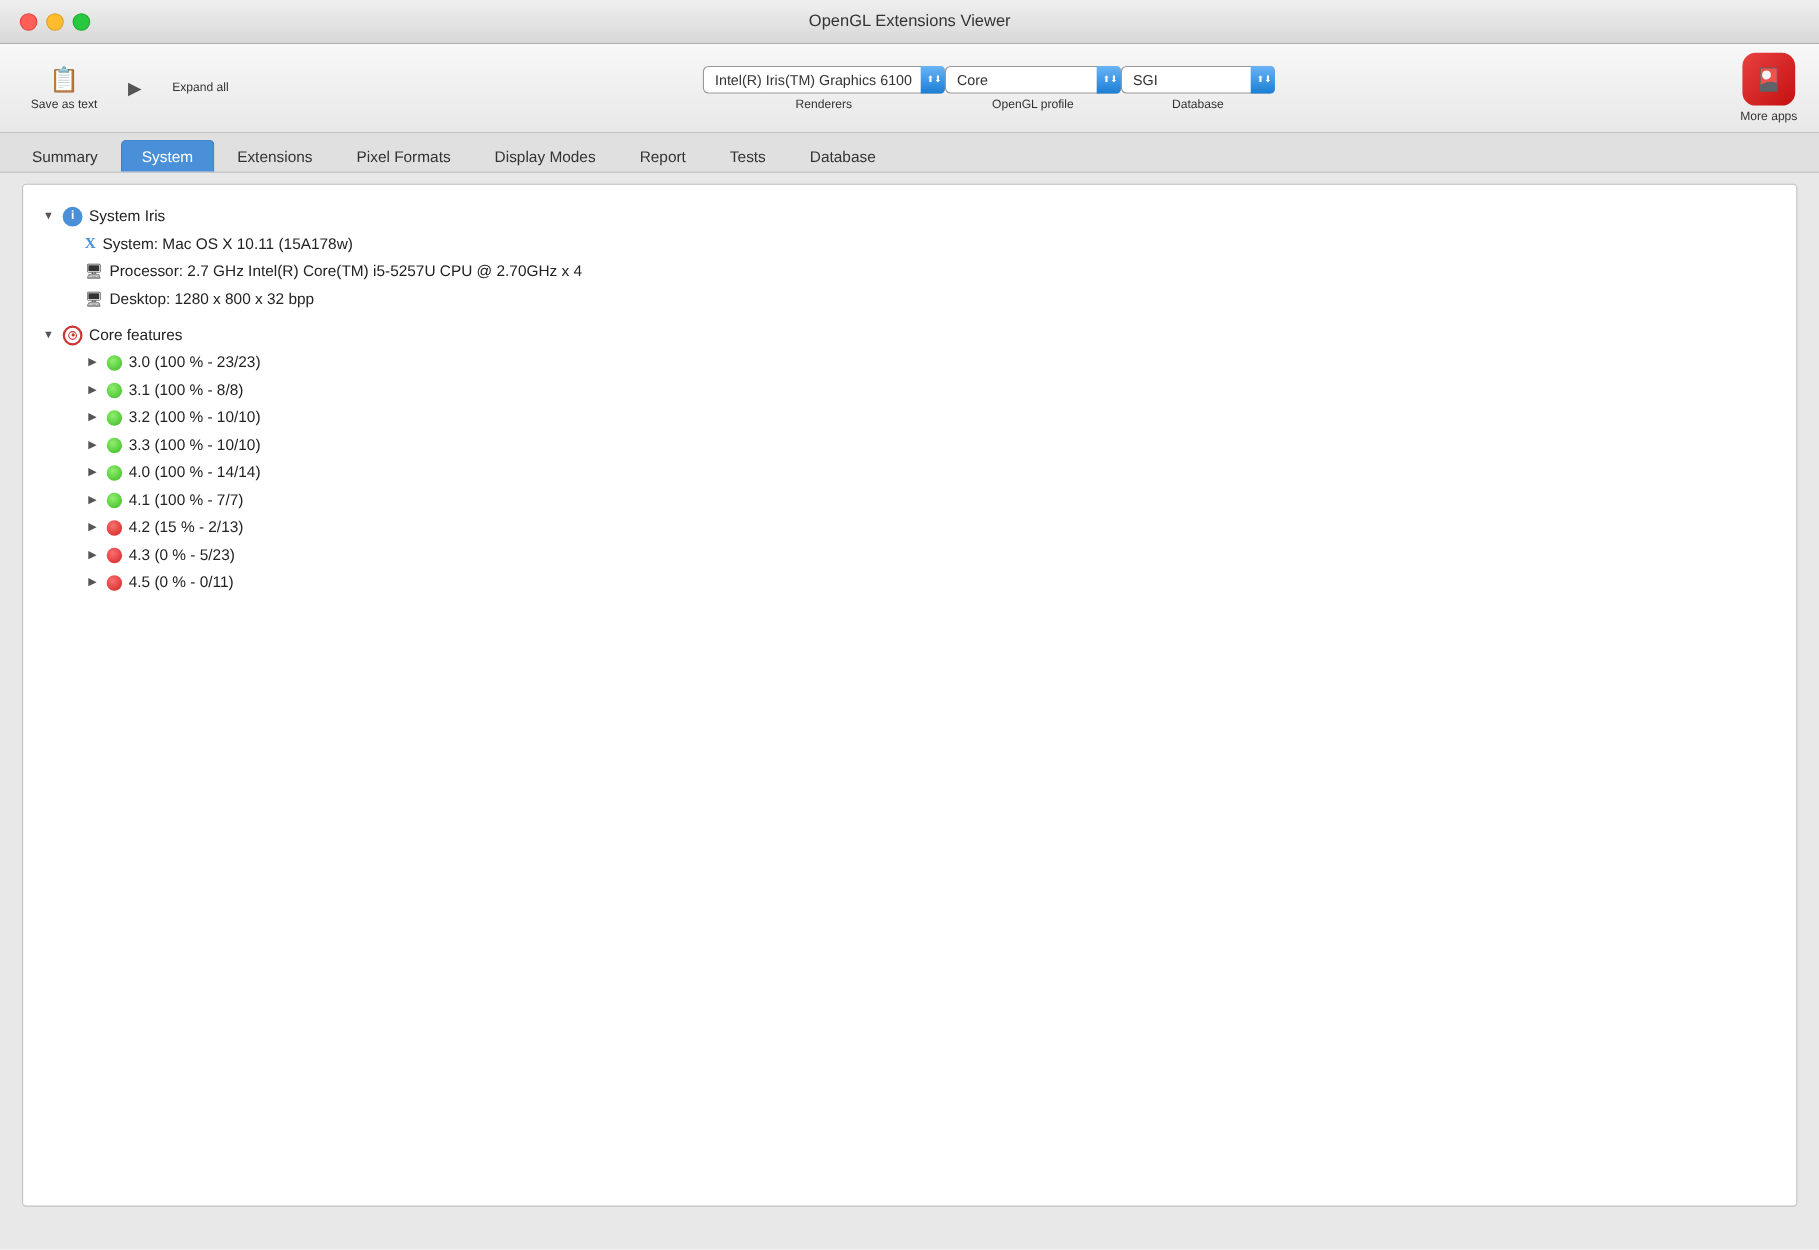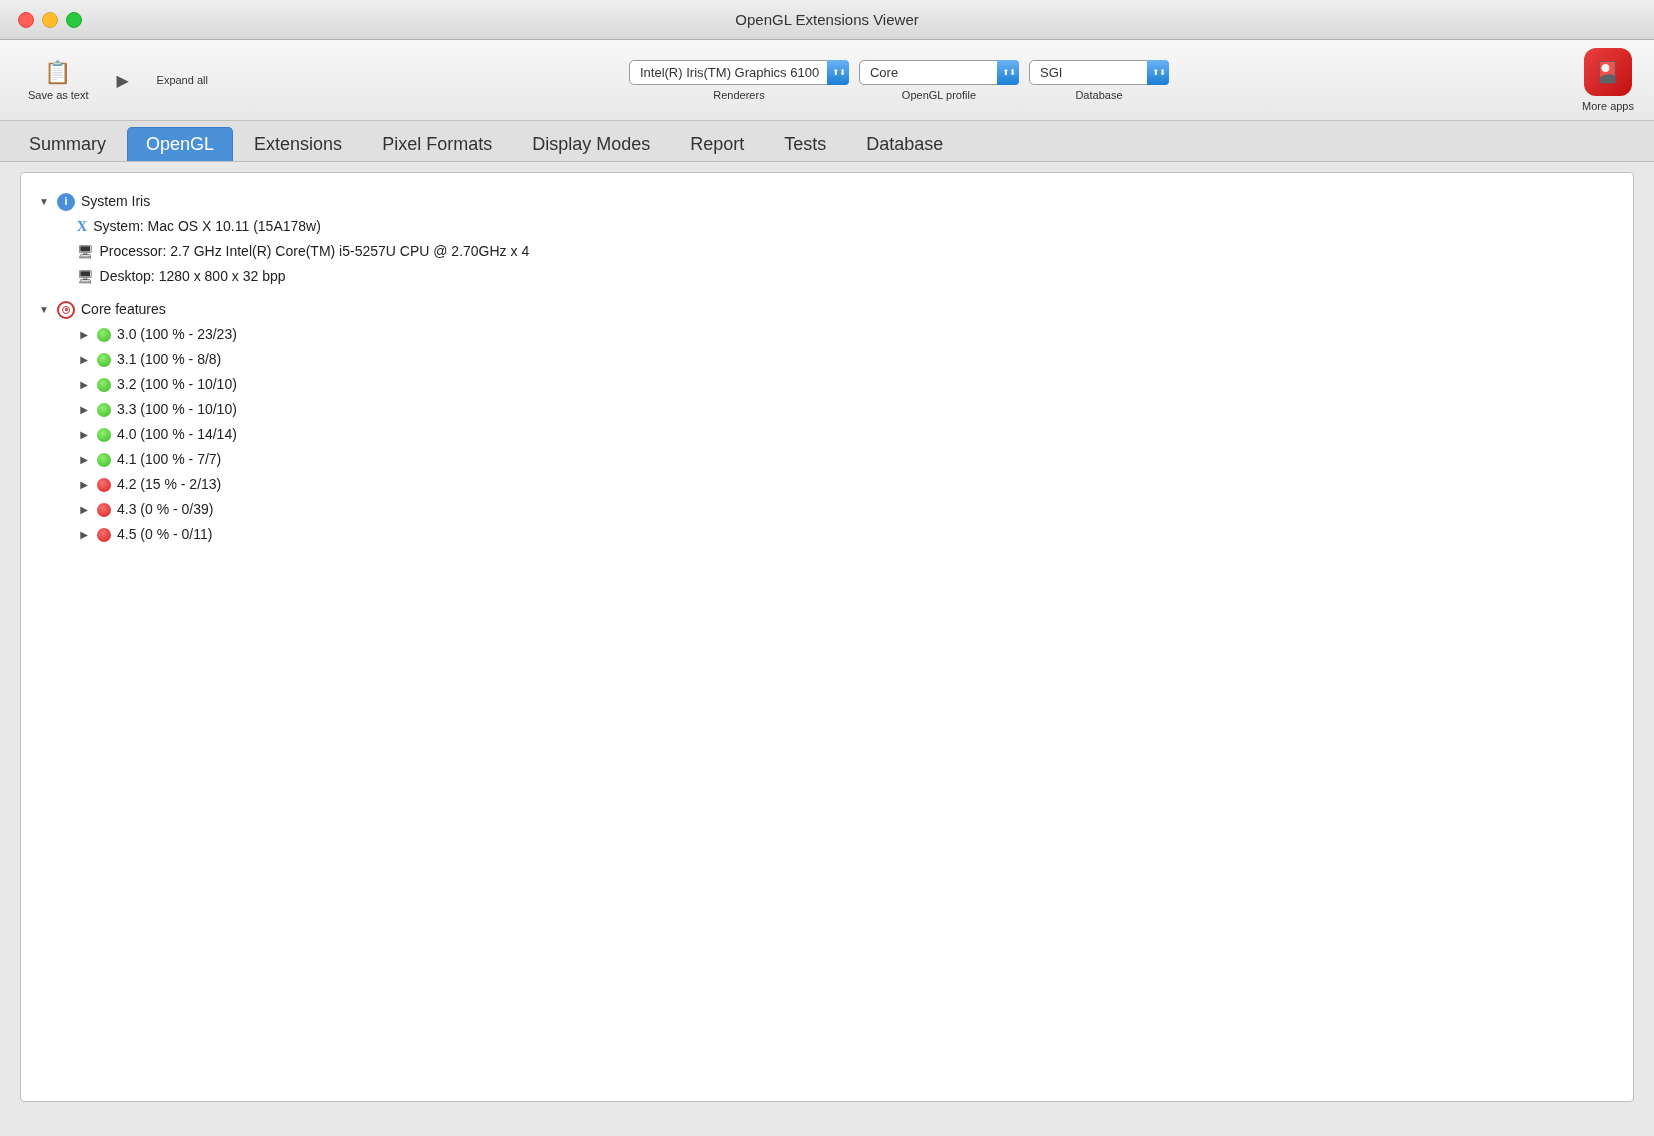--- a/index.html
+++ b/index.html
@@ -88,21 +88,20 @@
       align-items: center;
       justify-content: center;
       cursor: pointer;
       color: #555;
       font-size: 16px;
     }
 
     .toolbar-dropdowns {
       display: flex;
       align-items: flex-start;
-      gap: 10px;
       flex: 1;
       justify-content: center;
     }
     .toolbar-dropdown-group {
       display: flex;
       flex-direction: column;
       align-items: center;
       gap: 4px;
     }
     .toolbar-dropdown-label {
@@ -177,21 +176,21 @@
     .tabs-bar {
       background: #e0e0e0;
       border-bottom: 1px solid #c0c0c0;
       display: flex;
       align-items: center;
       padding: 6px 10px 0;
       gap: 2px;
     }
     .tab {
       padding: 6px 18px;
-      font-size: 18px;
+      font-size: 14px;
       color: #333;
       cursor: pointer;
       border-radius: 5px 5px 0 0;
       border: 1px solid transparent;
       border-bottom: none;
       background: transparent;
       user-select: none;
     }
     .tab.active {
       background: #4a90d9;
@@ -345,21 +344,21 @@
   <div class="toolbar-right">
     <div class="app-icon-large">
       <span style="font-size:20px;">🎴</span>
     </div>
     <span class="more-apps-label">More apps</span>
   </div>
 </div>
 
 <div class="tabs-bar">
   <div class="tab">Summary</div>
-  <div class="tab active">OpenGL</div>
+  <div class="tab active">System</div>
   <div class="tab">Extensions</div>
   <div class="tab">Pixel Formats</div>
   <div class="tab">Display Modes</div>
   <div class="tab">Report</div>
   <div class="tab">Tests</div>
   <div class="tab">Database</div>
 </div>
 
 <div class="main-content">
 
@@ -433,21 +432,21 @@
           <span>4.1 (100 % - 7/7)</span>
         </div>
         <div class="tree-row indent-2">
           <div class="tree-toggle collapsed"></div>
           <span class="dot-red"></span>
           <span>4.2 (15 % - 2/13)</span>
         </div>
         <div class="tree-row indent-2">
           <div class="tree-toggle collapsed"></div>
           <span class="dot-red"></span>
-          <span>4.3 (0 % - 0/39)</span>
+          <span>4.3 (0 % - 5/23)</span>
         </div>
         <div class="tree-row indent-2">
           <div class="tree-toggle collapsed"></div>
           <span class="dot-red"></span>
           <span>4.5 (0 % - 0/11)</span>
         </div>
       </div>
   </div>
 
 </div>

